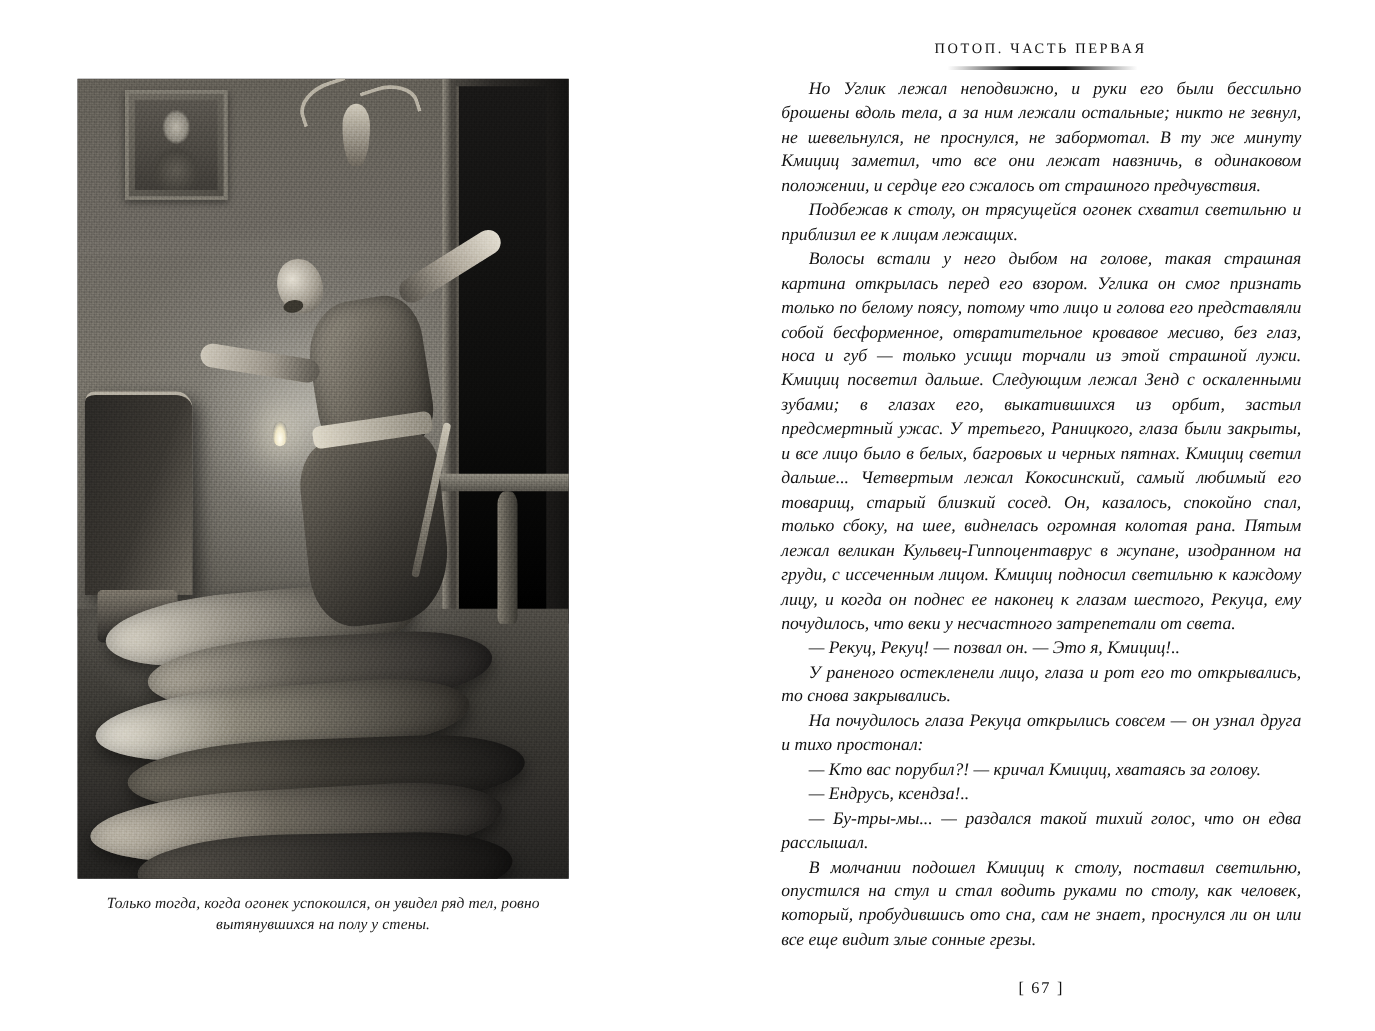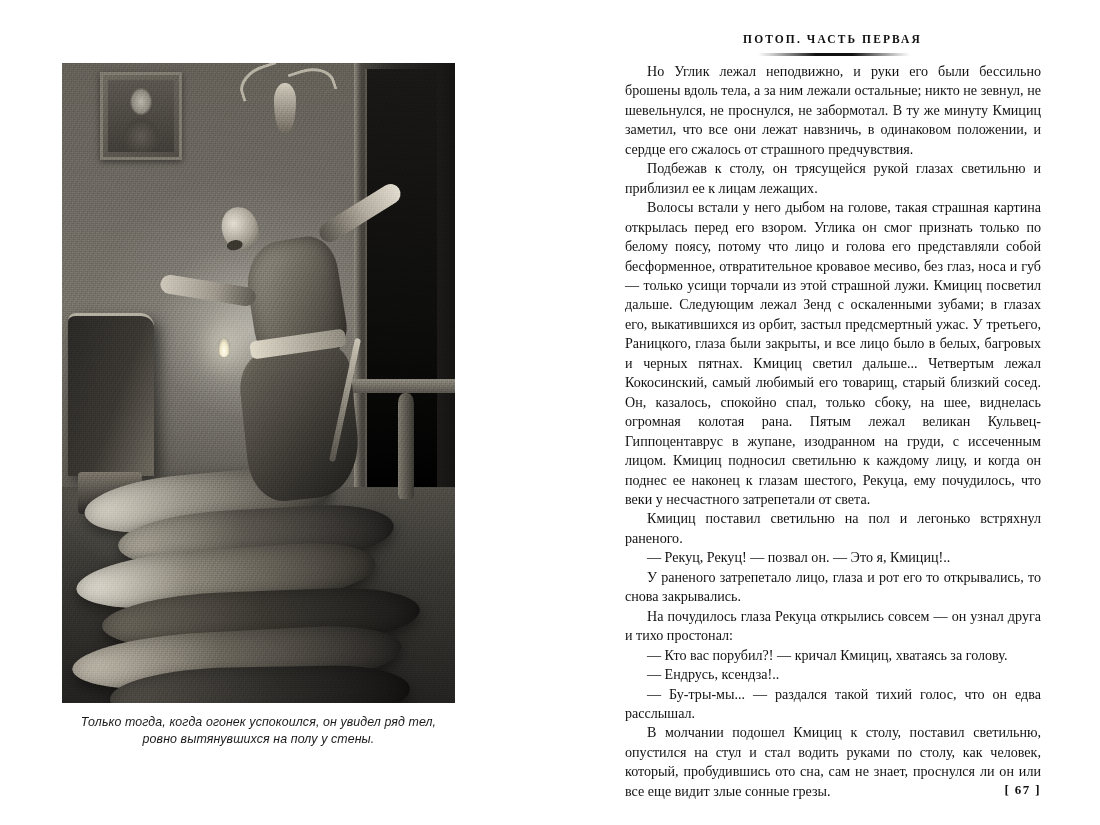--- a/index.html
+++ b/index.html
@@ -236,21 +236,21 @@
   .b4 { left: 40px;  top: 130px; width: 318px; background: linear-gradient(96deg, #6f6a5f 0%, #3b3832 50%, #1a1918 100%); transform: rotate(-2deg); }
   .b5 { left: 10px;  top: 170px; width: 330px; background: linear-gradient(92deg, #cdc6b7 0%, #6b665c 45%, #262422 100%); transform: rotate(-3deg); }
   .b6 { left: 48px;  top: 206px; width: 300px; background: linear-gradient(98deg, #55514a 0%, #2e2c29 55%, #141312 100%); transform: rotate(-1deg); }
 
   .plate-caption {
     position: absolute;
     left: 62px;
     top: 714px;
     width: 393px;
     text-align: center;
-    font-family: Liberation Sans, sans-serif;
+    font-family: Liberation Serif, serif;
     font-style: italic;
     font-size: 12.4px;
     line-height: 17px;
     color: #1a1a1a;
     letter-spacing: .1px;
   }
 
   
   .recto {
     position: absolute;
@@ -260,21 +260,21 @@
     height: 825px;
   }
 
   .running-head {
     position: absolute;
     left: 75px;
     top: 33px;
     width: 415px;
     text-align: center;
     font-size: 11.5px;
-    font-weight: bold;
+    font-weight: normal;
     letter-spacing: 2.1px;
     text-transform: uppercase;
     color: #111;
   }
 
   .head-rule {
     position: absolute;
     left: 208px;
     top: 53px;
     width: 152px;
@@ -298,30 +298,31 @@
     font-size: 14.1px;
     line-height: 19.45px;
     text-align: justify;
     text-justify: inter-word;
     color: #121212;
     hyphens: manual;
   }
   .body-col p {
     margin: 0;
     text-indent: 22px;
+    font-style: italic;
   }
 
   .folio {
     position: absolute;
     left: 75px;
     top: 782px;
     width: 416px;
-    text-align: right;
+    text-align: center;
     font-size: 13px;
-    font-weight: bold;
+    font-weight: normal;
     letter-spacing: 1.4px;
     color: #111;
   }
 </style>
 </head>
 <body>
 
 <div class="page">
 
   <div class="verso">
@@ -375,25 +376,24 @@
   </div>
 
   <div class="recto">
 
     <div class="running-head">ПОТОП. ЧАСТЬ ПЕРВАЯ</div>
 
     <div class="head-rule"></div>
 
     <div class="body-col">
       <p>Но Углик лежал неподвижно, и руки его были бессильно брошены вдоль тела, а за ним лежали остальные; никто не зевнул, не шевельнулся, не проснулся, не забормотал. В ту же минуту Кмициц заметил, что все они лежат навзничь, в одинаковом положении, и сердце его сжалось от страшного предчувствия.</p>
-      <p>Подбежав к столу, он трясущейся рукой глазах светильню и приблизил ее к лицам лежащих.</p>
+      <p>Подбежав к столу, он трясущейся огонек схватил светильню и приблизил ее к лицам лежащих.</p>
       <p>Волосы встали у него дыбом на голове, такая страшная картина открылась перед его взором. Углика он смог признать только по белому поясу, потому что лицо и голова его представляли собой бесформенное, отвратительное кровавое месиво, без глаз, носа и губ — только усищи торчали из этой страшной лужи. Кмициц посветил дальше. Следующим лежал Зенд с оскаленными зубами; в глазах его, выкатившихся из орбит, застыл предсмертный ужас. У третьего, Раницкого, глаза были закрыты, и все лицо было в белых, багровых и черных пятнах. Кмициц светил дальше... Четвертым лежал Кокосинский, самый любимый его товарищ, старый близкий сосед. Он, казалось, спокойно спал, только сбоку, на шее, виднелась огромная колотая рана. Пятым лежал великан Кульвец-Гиппоцентаврус в жупане, изодранном на груди, с иссеченным лицом. Кмициц подносил светильню к каждому лицу, и когда он поднес ее наконец к глазам шестого, Рекуца, ему почудилось, что веки у несчастного затрепетали от света.</p>
-      <p>Кмициц поставил светильню на пол и легонько встряхнул раненого.</p>
       <p>— Рекуц, Рекуц! — позвал он. — Это я, Кмициц!..</p>
-      <p>У раненого затрепетало лицо, глаза и рот его то открывались, то снова закрывались.</p>
+      <p>У раненого остекленели лицо, глаза и рот его то открывались, то снова закрывались.</p>
       <p>На почудилось глаза Рекуца открылись совсем — он узнал друга и тихо простонал:</p>
       <p>— Кто вас порубил?! — кричал Кмициц, хватаясь за голову.</p>
       <p>— Ендрусь, ксендза!..</p>
       <p>— Бу-тры-мы... — раздался такой тихий голос, что он едва расслышал.</p>
       <p>В молчании подошел Кмициц к столу, поставил светильню, опустился на стул и стал водить руками по столу, как человек, который, пробудившись ото сна, сам не знает, проснулся ли он или все еще видит злые сонные грезы.</p>
     </div>
 
     <div class="folio">[ 67 ]</div>
   </div>
 

